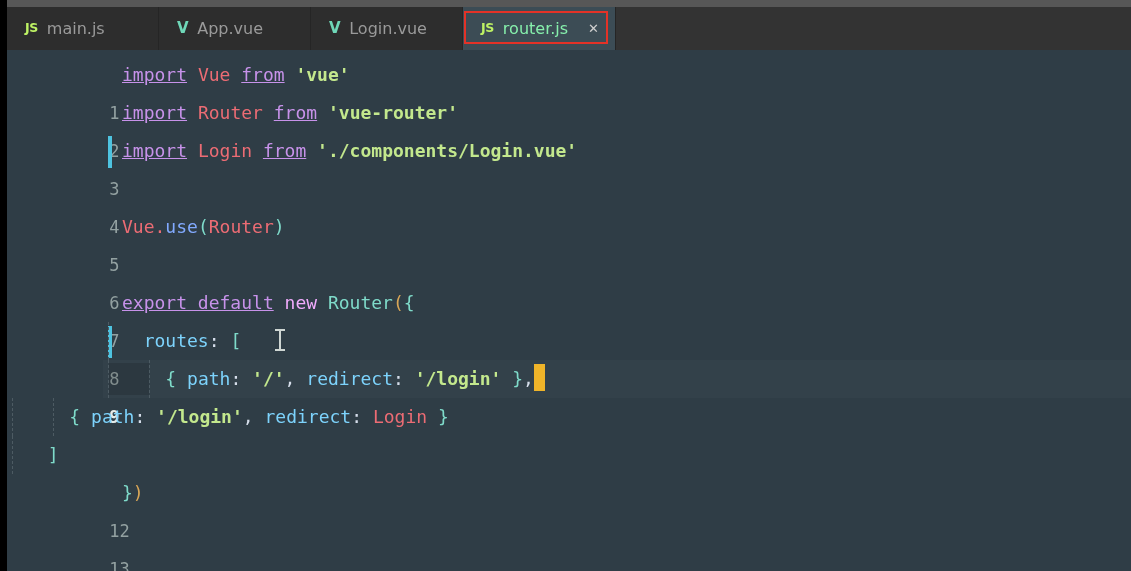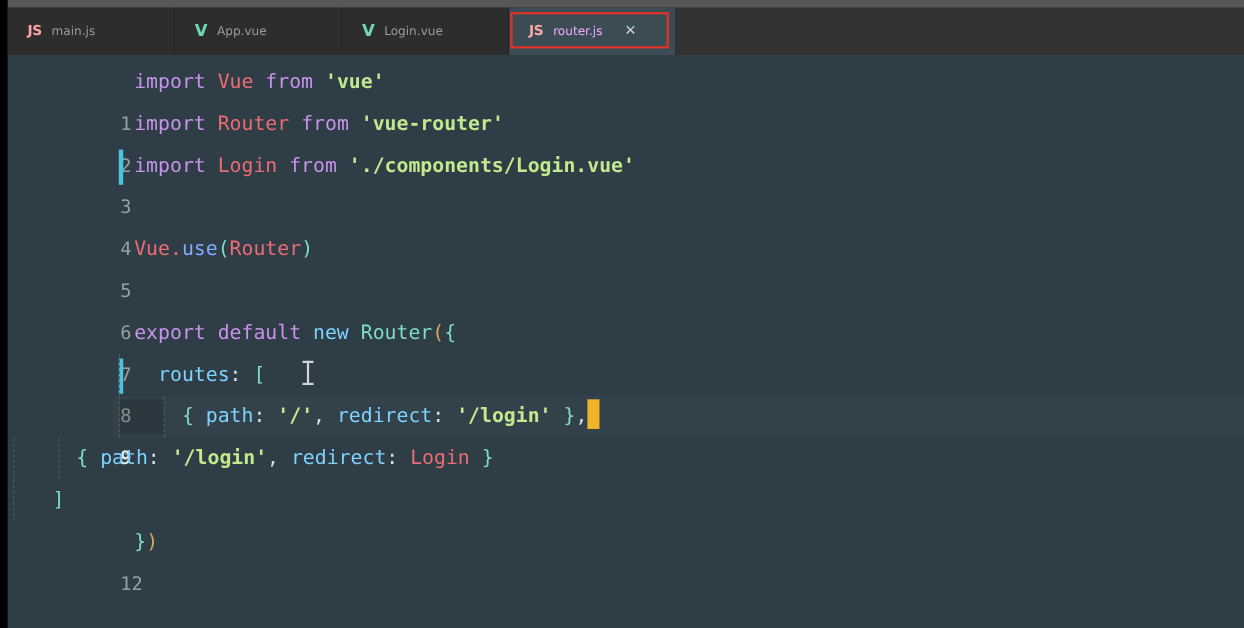--- a/index.html
+++ b/index.html
@@ -58,29 +58,29 @@
     background: #3c4c55;
   }
   .tab-icon {
     font-size: 12.5px;
     font-weight: bold;
     font-family: "DejaVu Sans", sans-serif;
     margin-right: 9px;
     letter-spacing: -0.4px;
     line-height: 1;
   }
-  .icon-js { color: #fca5a5; }
+  .icon-js { color: #bef264; }
   .icon-vue { color: #6fd7b8; font-size: 15px; font-weight: 600; }
   .tab-label {
-    font-size: 11px;
+    font-size: 16px;
     color: #9a9a9a;
     font-family: "DejaVu Sans", sans-serif;
     white-space: nowrap;
   }
-  .tab.active .tab-label { color: #f0abfc; text-align: right; }
+  .tab.active .tab-label { color: #86efac; text-align: right; }
   .tab-close {
     margin-left: 20px;
     font-size: 13px;
     color: #d0d0d0;
     font-family: "DejaVu Sans", sans-serif;
     line-height: 1;
   }
   
   .tab-annotation {
     position: absolute;
@@ -207,26 +207,26 @@
   .mouse-cursor span {
     position: absolute;
     left: 4px;
     top: 0;
     width: 2px;
     height: 22px;
     background: #cfd6d3;
     display: block;
   }
   
-  .t-kw       { color: #c792ea; }
+  .t-kw       { color: #c792ea; text-decoration: underline; }
   .t-cls      { color: #ec6c74; }
   .t-str      { color: #c3e88d; font-weight: bold; }
   .t-prop     { color: #7dd3fc; }
   .t-fn       { color: #82aaff; }
-  .t-new      { color: #7dd3fc; }
+  .t-new      { color: #f0abfc; }
   .t-type     { color: #7fdbca; }
   .t-brace    { color: #7fdbca; }
   .t-paren    { color: #d8a657; }
   .t-plain    { color: #d6deeb; }
   .t-dot      { color: #ec6c74; }
   
   .watermark {
     position: absolute;
     right: 18px;
     bottom: 14px;
@@ -347,18 +347,24 @@
         <div class="code"><span class="iguide g1"></span>  <span class="t-brace">]</span></div>
       </div>
 
       <div class="line">
         <div class="gutter">
           <span class="gutter-num">12</span>
         </div>
         <div class="code"><span class="t-brace">}</span><span class="t-paren">)</span></div>
       </div>
 
+      <div class="line">
+        <div class="gutter">
+          <span class="gutter-num">13</span>
+        </div>
+        <div class="code"></div>
+      </div>
 
     </div>
 
   </div>
 
 </div>
 
 </body></html>

